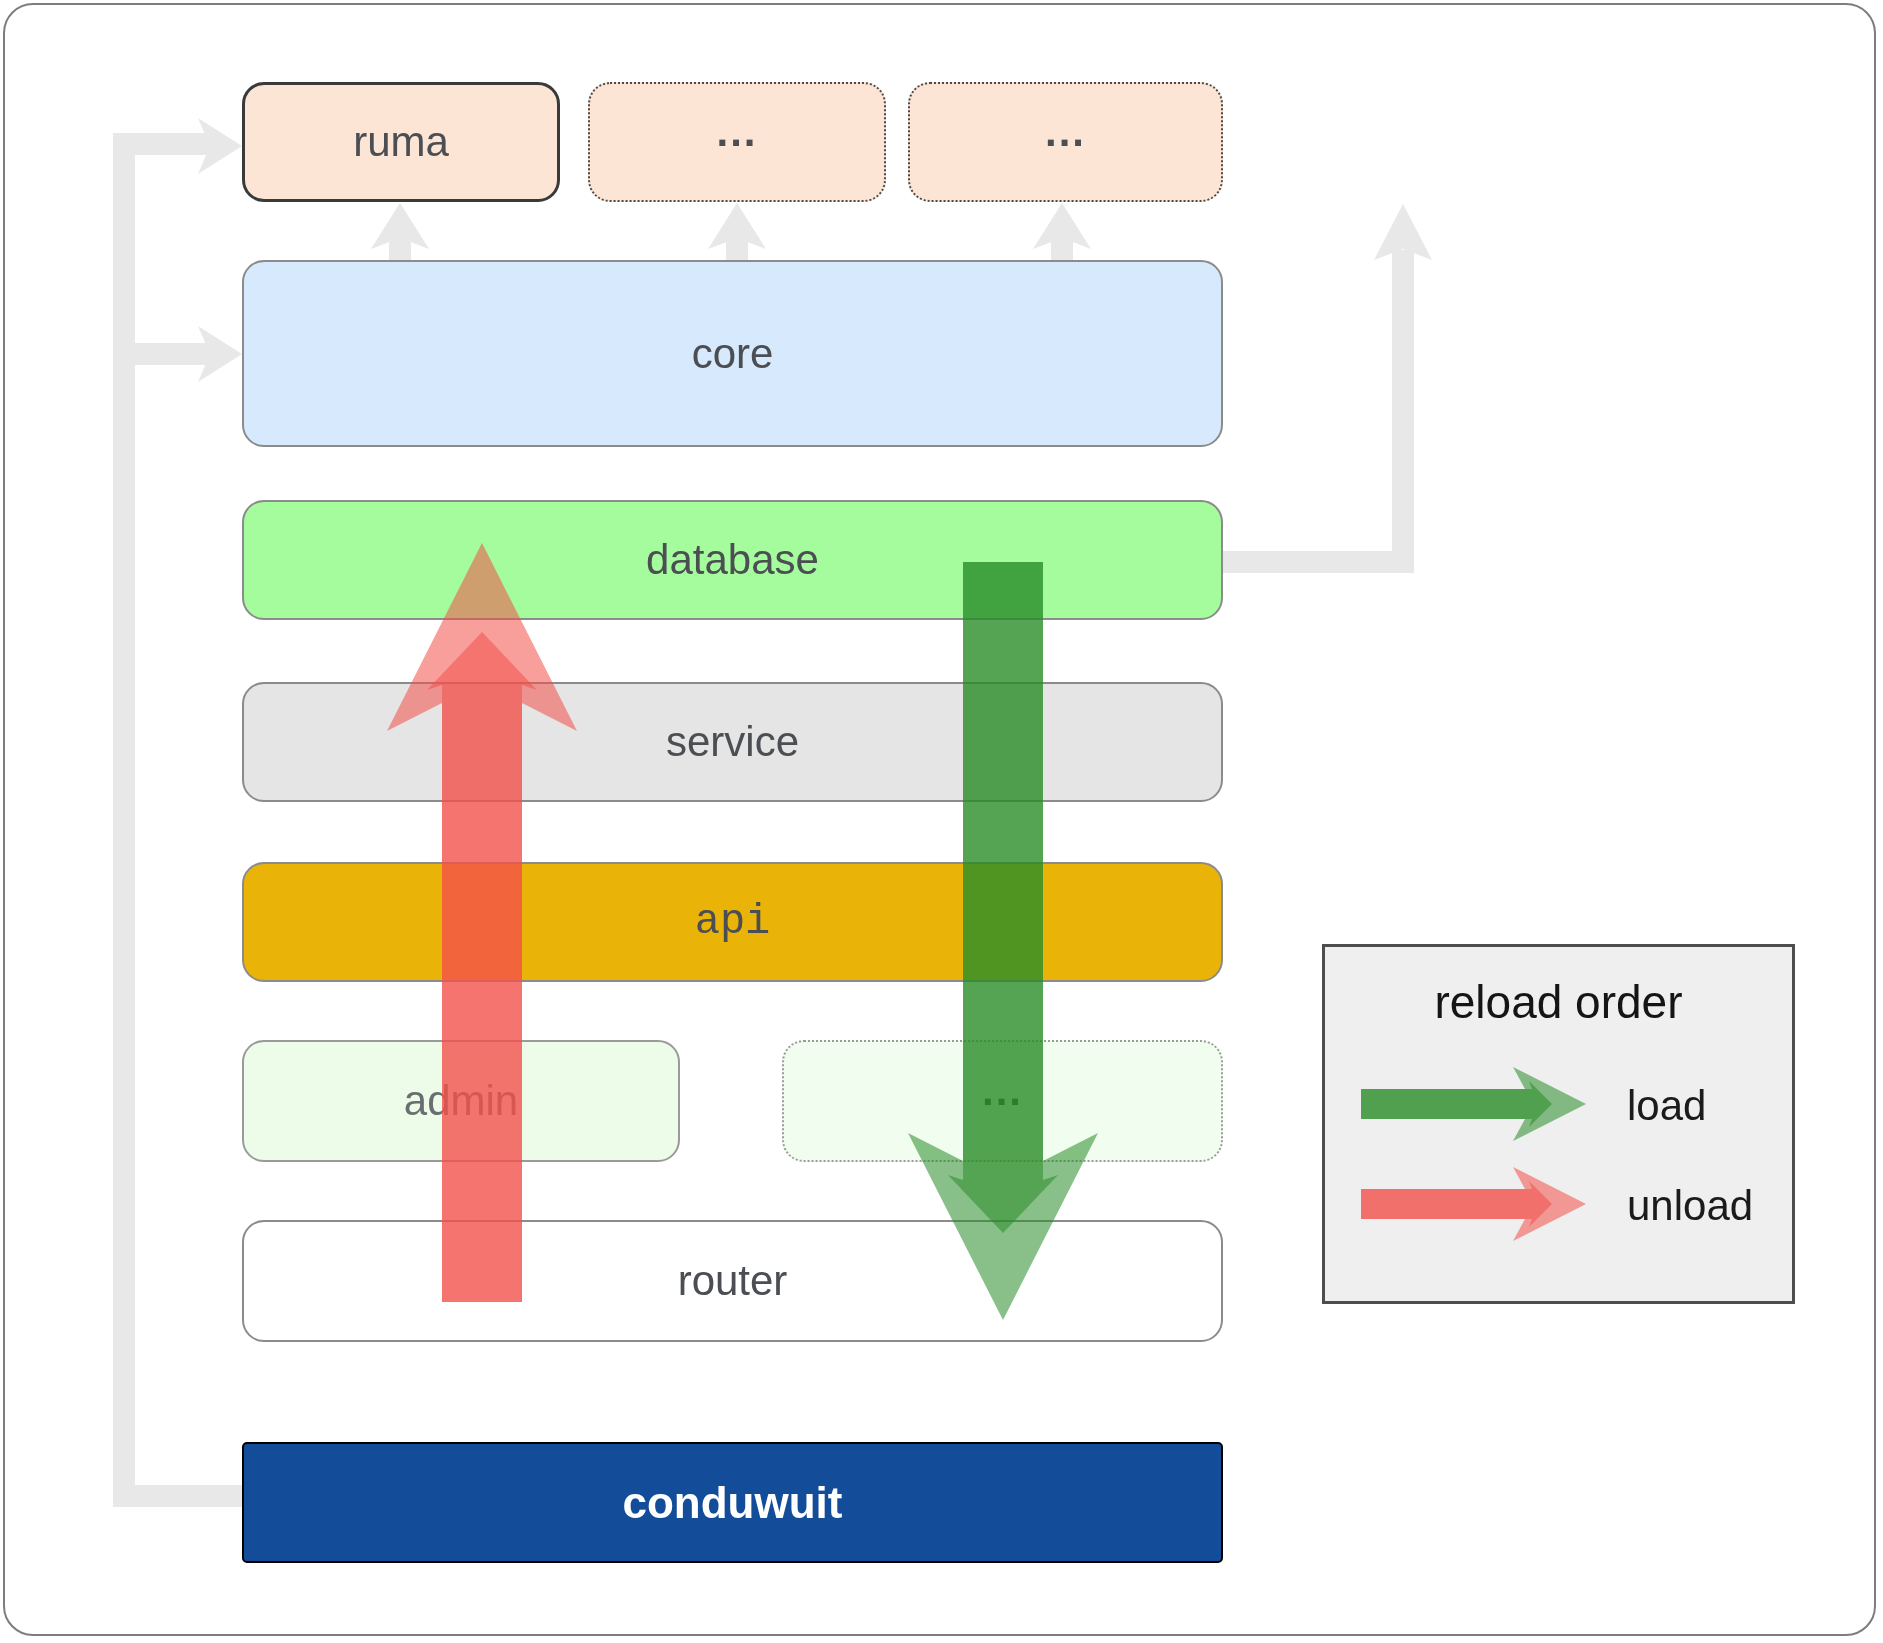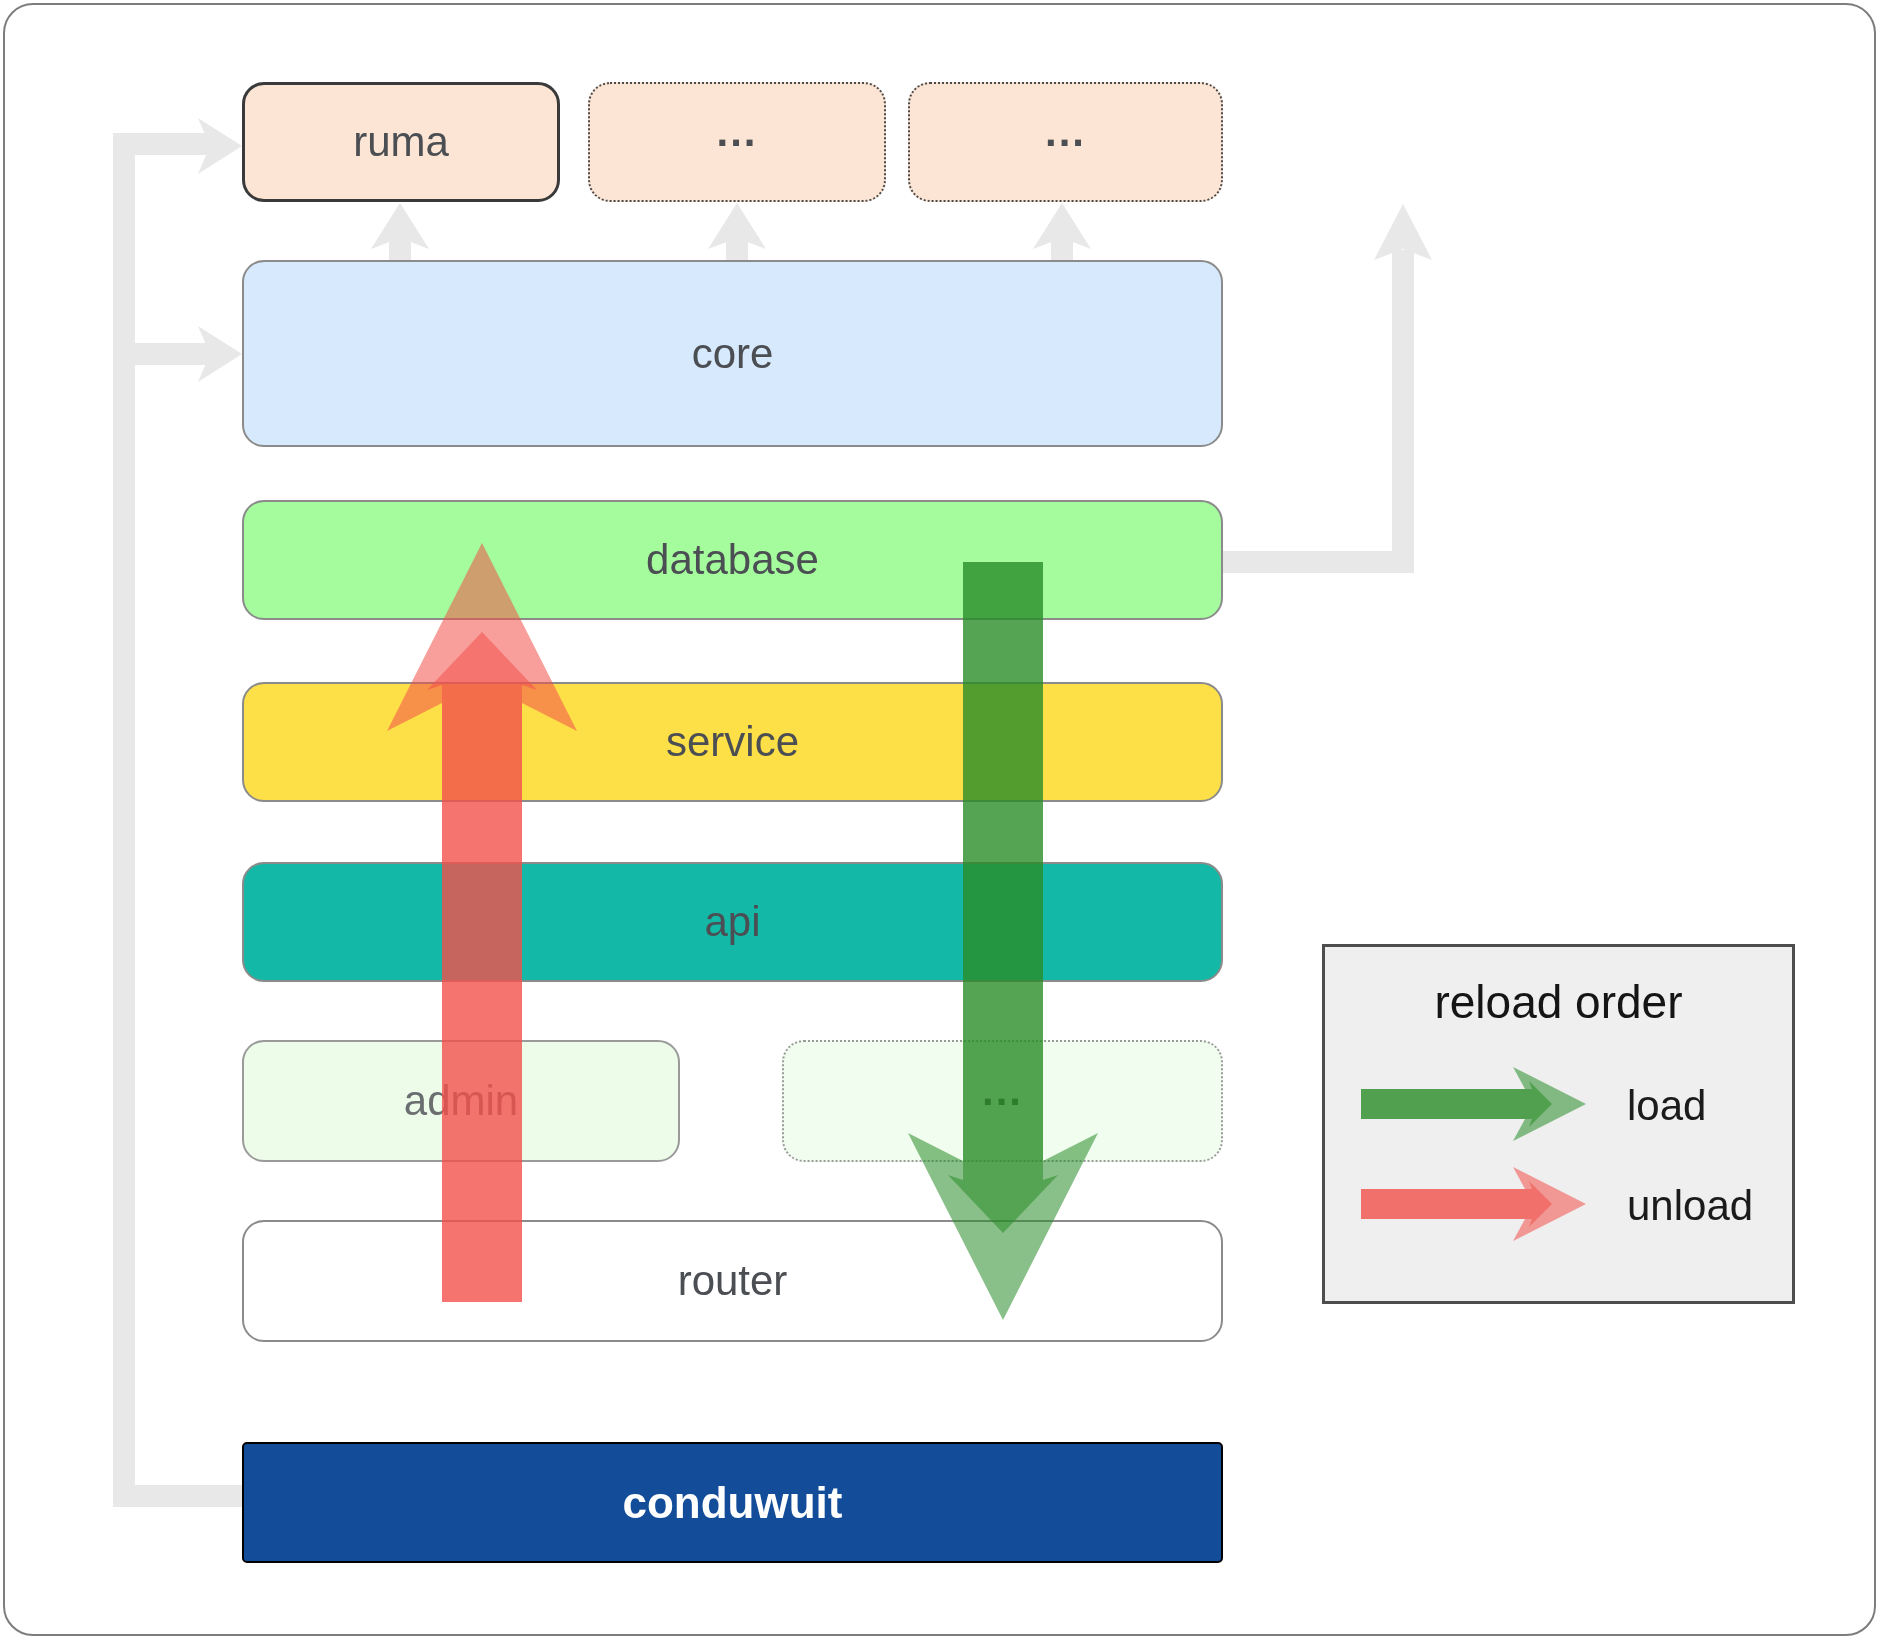--- a/index.html
+++ b/index.html
@@ -12,22 +12,22 @@
   .node.peach{background:#fce5d4;border:3px solid #3a3a3a;}
   .node.peach-dotted{background:#fce5d4;border:2px dotted #4a4a4a;}
   .node.wide{border:2px solid #8b8b8b;}
   .dots{font-weight:bold;transform:translateY(-10px);letter-spacing:2px;}
   .n-ruma{left:242px;top:82px;width:318px;height:120px;}
   .n-dots1{left:588px;top:82px;width:298px;height:120px;}
   .n-dots2{left:908px;top:82px;width:315px;height:120px;}
   .n-rocksdb{left:1242px;top:82px;width:321px;height:120px;}
   .n-core{left:242px;top:260px;width:981px;height:187px;background:#d7e9fc;}
   .n-database{left:242px;top:500px;width:981px;height:120px;background:#a4fc9c;}
-  .n-service{left:242px;top:682px;width:981px;height:120px;background:#fde047;}
-  .n-api{left:242px;top:862px;width:981px;height:120px;background:#14b8a6;}
+  .n-service{left:242px;top:682px;width:981px;height:120px;background:#e5e5e5;}
+  .n-api{left:242px;top:862px;width:981px;height:120px;background:#eab308;font-family:Liberation Mono, monospace;}
   .n-admin{left:242px;top:1040px;width:438px;height:122px;background:#ecfce8;border:2px solid #9a9a9a;color:#6b6e71;}
   .n-dots3{left:782px;top:1040px;width:441px;height:122px;background:#f1fdee;border:2px dotted #9a9a9a;color:#444;}
   .n-router{left:242px;top:1220px;width:981px;height:122px;background:#ffffff;}
   .n-conduwuit{left:242px;top:1442px;width:981px;height:121px;background:#134d99;border:2px solid #000;
                border-radius:5px;color:#ffffff;font-size:44px;font-weight:600;}
   .legend{position:absolute;left:1322px;top:922px;width:473px;height:360px;background:#efefef;
           border:3px solid #4d4d4d;box-sizing:border-box;margin-top:22px;}
   .legend-title{position:absolute;left:0;top:28px;width:100%;text-align:center;font-size:46px;color:#151515;}
   .legend-arrow{position:absolute;width:240px;height:90px;left:36px;}
   .legend-arrow.load{top:112px;}

